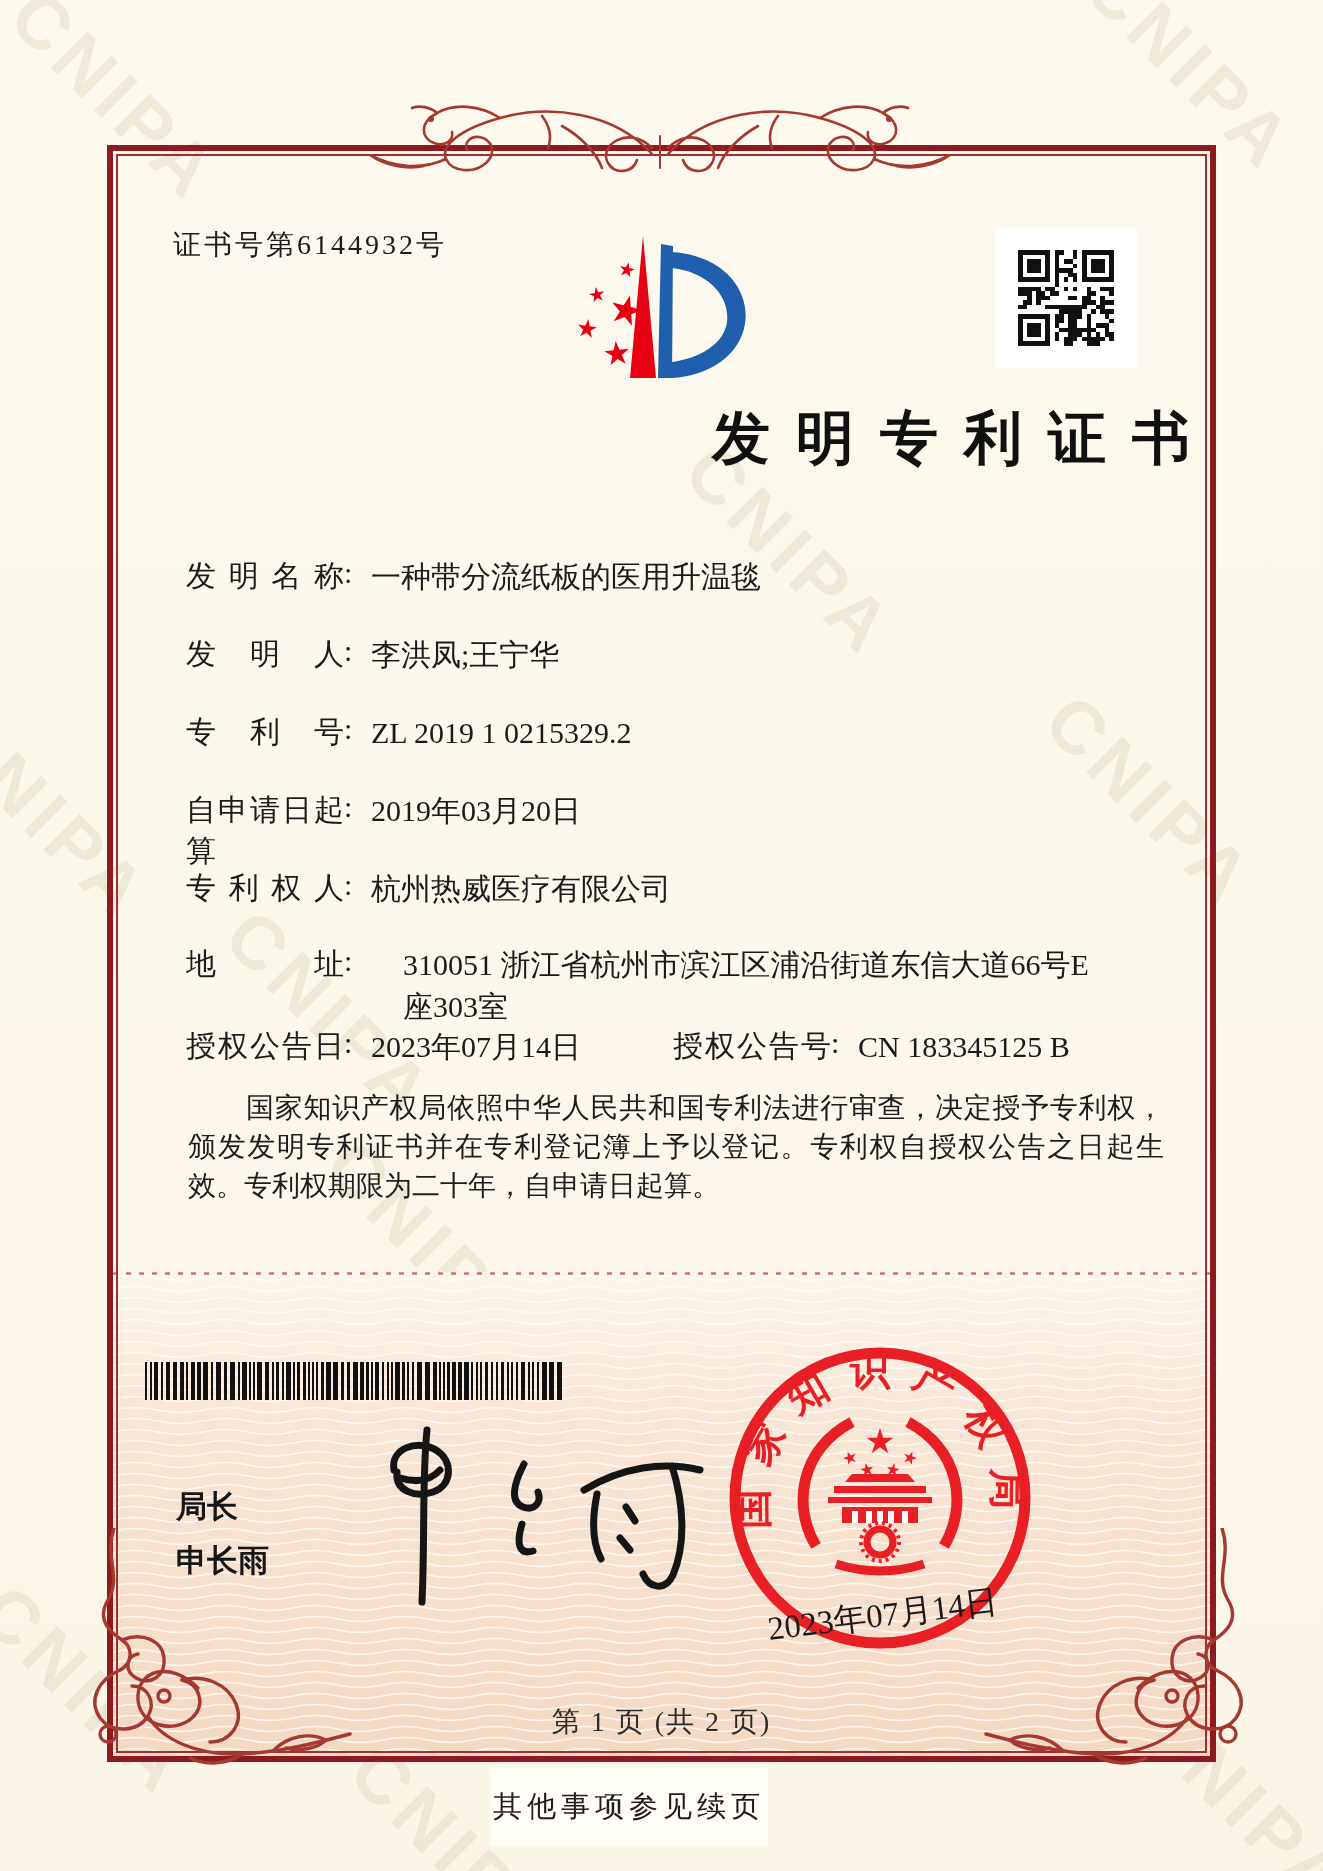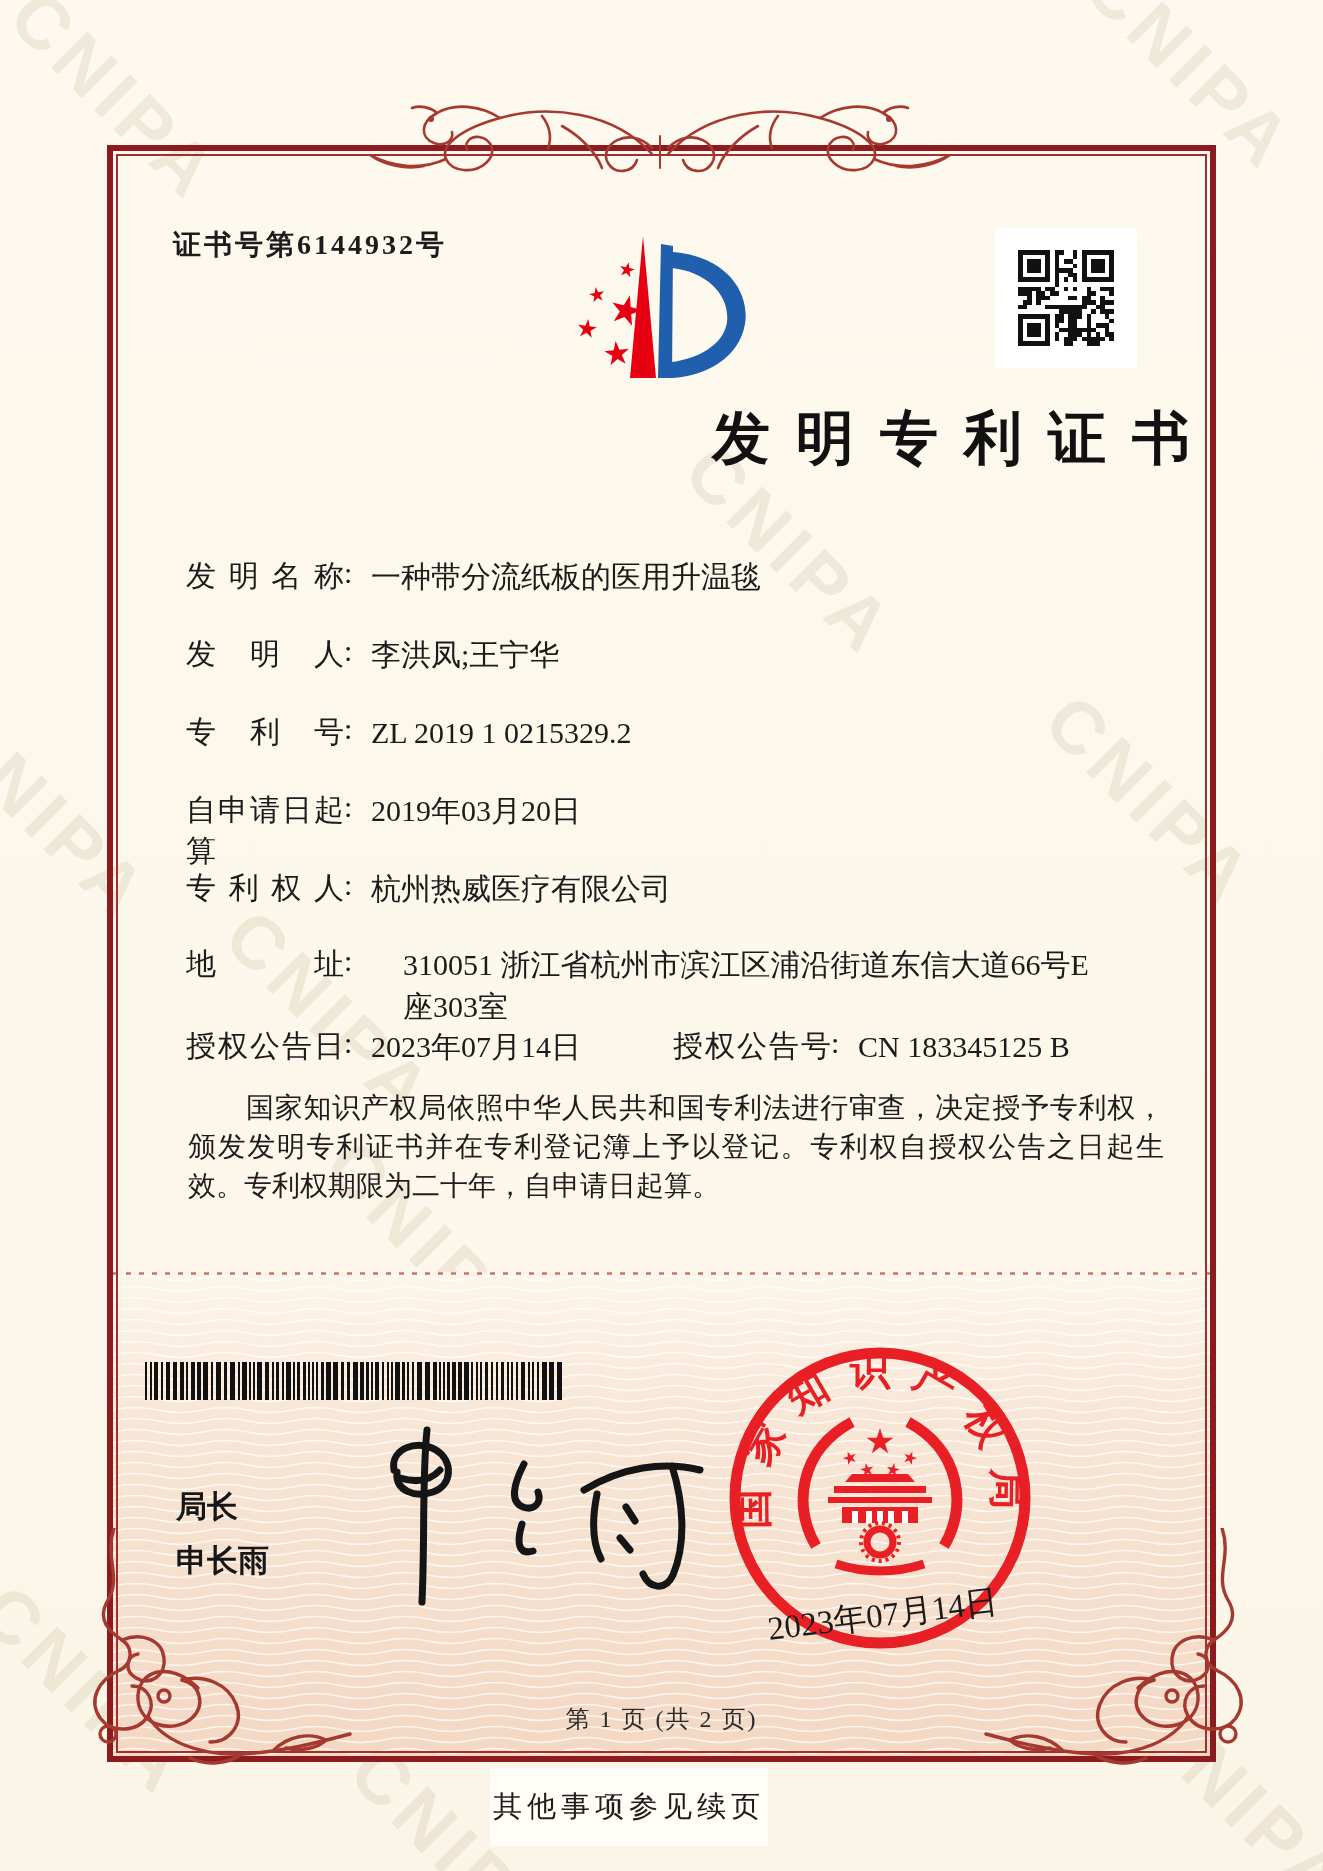--- a/index.html
+++ b/index.html
@@ -31,21 +31,21 @@
   
   .wavezone { position:absolute; left:113px; top:1272px; z-index:2; }
   
   .orn-top { position:absolute; left:352px; top:96px; z-index:3; }
   .flourish { position:absolute; z-index:3; }
   .flourish.left { left:78px; top:1528px; }
   .flourish.right { left:968px; top:1528px; transform:scaleX(-1); }
   
   .cert-no {
     position:absolute; left:173px; top:226px; z-index:4;
-    font-size:28px; letter-spacing:3px; color:#1c1c1c;font-weight:bold;
+    font-size:28px; letter-spacing:3px; color:#1c1c1c;
   }
   .logo { position:absolute; left:560px; top:226px; z-index:4; }
   .qr-box {
     position:absolute; left:995px; top:228px; width:142px; height:140px;
     background:#ffffff; z-index:4; display:flex; align-items:center; justify-content:center;
   }
   .title {
     position:absolute; left:107px; top:400px; width:1109px; z-index:4;
     text-align:right; font-size:58px; font-weight:700; color:#111;
     letter-spacing:26px; text-indent:26px;
@@ -71,21 +71,21 @@
     font-family:"Liberation Sans", sans-serif; font-weight:700; font-size:31px; color:#161616;
   }
   .director-name {
     position:absolute; left:176px; top:1540px; z-index:4;
     font-family:Liberation Mono, monospace; font-weight:700; font-size:31px; color:#161616;
   }
   .signature { position:absolute; left:372px; top:1412px; z-index:4; }
   .seal { position:absolute; left:724px; top:1342px; z-index:5; opacity:.97; }
   .page-info {
     position:absolute; left:107px; top:1703px; width:1109px; z-index:4;
-    text-align:center; font-size:24px; color:#2b2b2b; letter-spacing:2px;
+    text-align:center; font-size:28px; color:#2b2b2b; letter-spacing:2px;
   }
   .continuation {
     position:absolute; left:490px; top:1768px; width:278px; height:78px; z-index:4;
     background:#fffdf6; display:flex; align-items:center; justify-content:center;
     font-size:29px; letter-spacing:5px; color:#1d1d1d;
   }
 </style>
 </head>
 <body>
 

